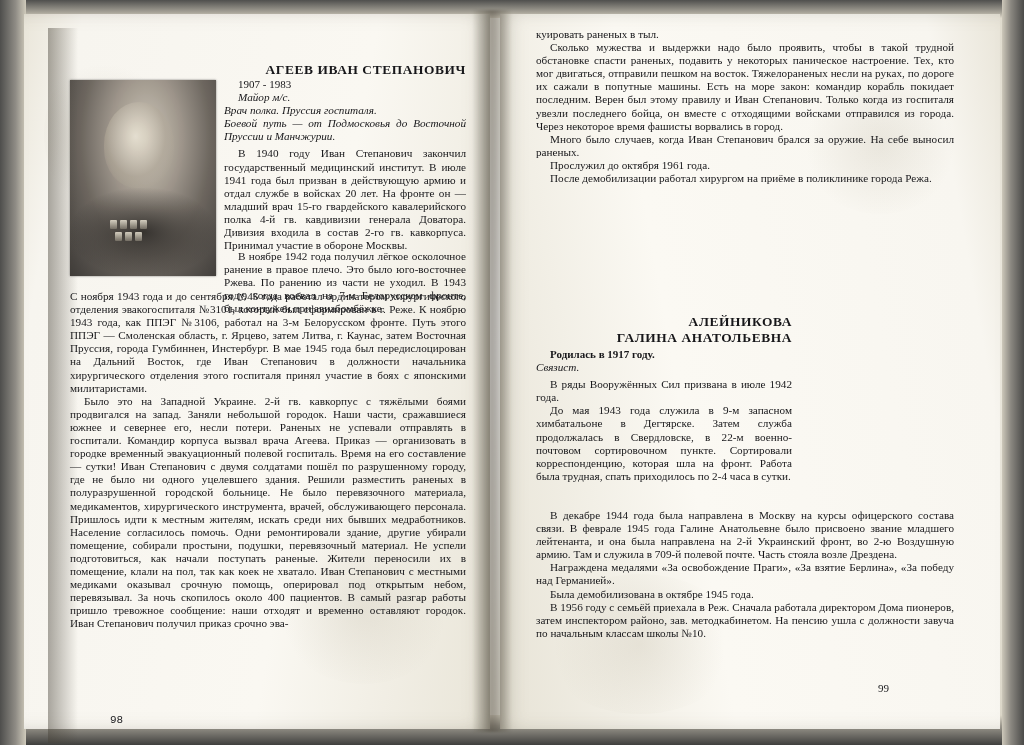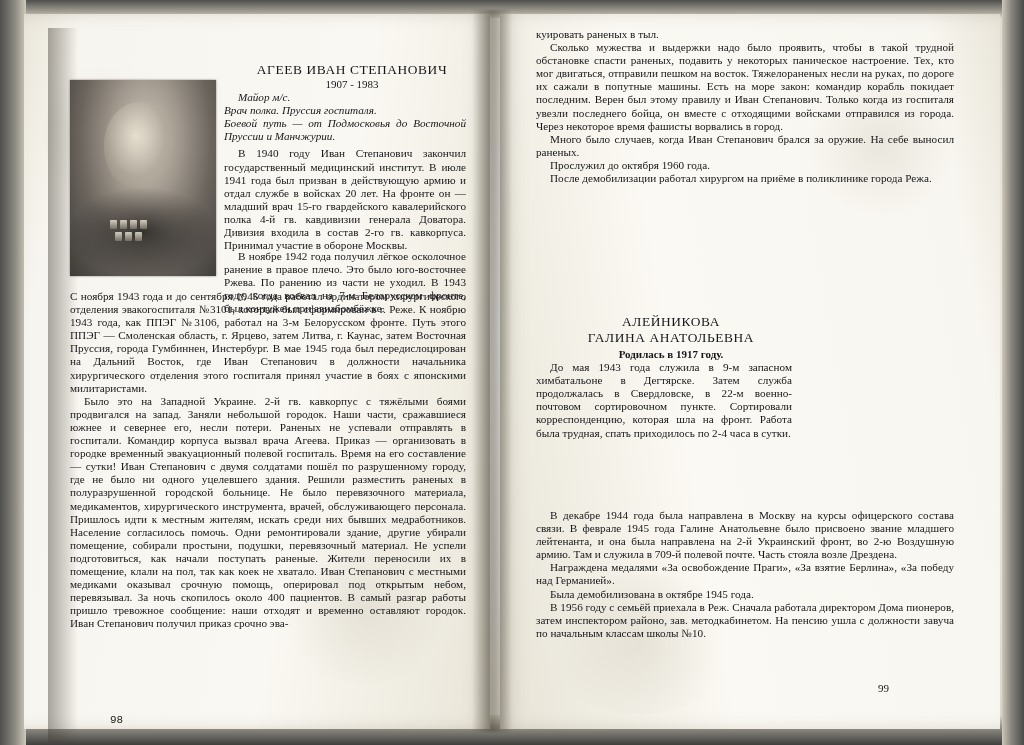--- a/index.html
+++ b/index.html
@@ -61,30 +61,29 @@
     position: absolute;
     color: #17171a;
     font-size: 11.2px;
     line-height: 13.1px;
     text-align: justify;
     -webkit-hyphens: auto; hyphens: auto;
   }
   .col p { margin: 0; text-indent: 14px; }
 
   .title {
-    text-align: center;
-    font-weight: normal;
+    text-align: right;
+    font-weight: bold;
     letter-spacing: .6px;
     font-size: 13.4px;
     line-height: 16px;
     margin: 0;
     text-indent: 0;
   }
   .years {
-    text-align: center;
     font-size: 11px;
     margin: 1px 0 5px;
     text-indent: 0;
   }
   .ital { font-style: italic; }
   .b { font-weight: bold; }
 
   
   .photo {
     position: absolute;
@@ -185,29 +184,31 @@
   <div class="page right">
 
     <div class="blotch" style="left:300px;top:60px;width:160px;height:140px;"></div>
     <div class="blotch" style="left:40px;top:560px;width:200px;height:140px;"></div>
 
     <div class="col" style="left: 36px; top: 14px; width: 418px; margin-left: 0px;">
       <div style="padding-left:0;">
         <p style="text-indent:0;">куировать раненых в тыл.</p>
         <p>Сколько мужества и выдержки надо было проявить, чтобы в такой трудной обстановке спасти раненых, подавить у некоторых паническое настроение. Тех, кто мог двигаться, отправили пешком на восток. Тяжелораненых несли на руках, по дороге их сажали в попутные машины. Есть на море закон: командир корабль покидает последним. Верен был этому правилу и Иван Степанович. Только когда из госпиталя увезли последнего бойца, он вместе с отходящими войсками отправился из города. Через некоторое время фашисты ворвались в город.</p>
         <p>Много было случаев, когда Иван Степанович брался за оружие. На себе выносил раненых.</p>
-        <p>Прослужил до октября 1960 года.</p>
+        <p>Прослужил до октября 1961 года.</p>
         <p>После демобилизации работал хирургом на приёме в поликлинике города Режа.</p>
       </div>
     </div>
 
     <div class="col" style="left: 36px; top: 300px; width: 256px;">
       <p class="title">АЛЕЙНИКОВА</p>
       <p class="title">ГАЛИНА АНАТОЛЬЕВНА</p>
       <p class="years b" style="margin-top:2px;">Родилась в 1917 году.</p>
+      <p class="ital" style="text-indent:0;">Связист.</p>
+      <p style="margin-top:4px;">В ряды Вооружённых Сил призвана в июле 1942 года.</p>
       <p>До мая 1943 года служила в 9-м запасном химбатальоне в Дегтярске. Затем служба продолжалась в Свердловске, в 22-м военно-почтовом сортировочном пункте. Сортировали корреспонденцию, которая шла на фронт. Работа была трудная, спать приходилось по 2-4 часа в сутки.</p>
     </div>
 
     <div class="col" style="left: 36px; top: 495px; width: 418px;">
       <p>В декабре 1944 года была направлена в Москву на курсы офицерского состава связи. В феврале 1945 года Галине Анатольевне было присвоено звание младшего лейтенанта, и она была направлена на 2-й Украинский фронт, во 2-ю Воздушную армию. Там и служила в 709-й полевой почте. Часть стояла возле Дрездена.</p>
       <p>Награждена медалями «За освобождение Праги», «За взятие Берлина», «За победу над Германией».</p>
       <p>Была демобилизована в октябре 1945 года.</p>
       <p>В 1956 году с семьёй приехала в Реж. Сначала работала директором Дома пионеров, затем инспектором районо, зав. методкабинетом. На пенсию ушла с должности завуча по начальным классам школы №10.</p>
     </div>
 

